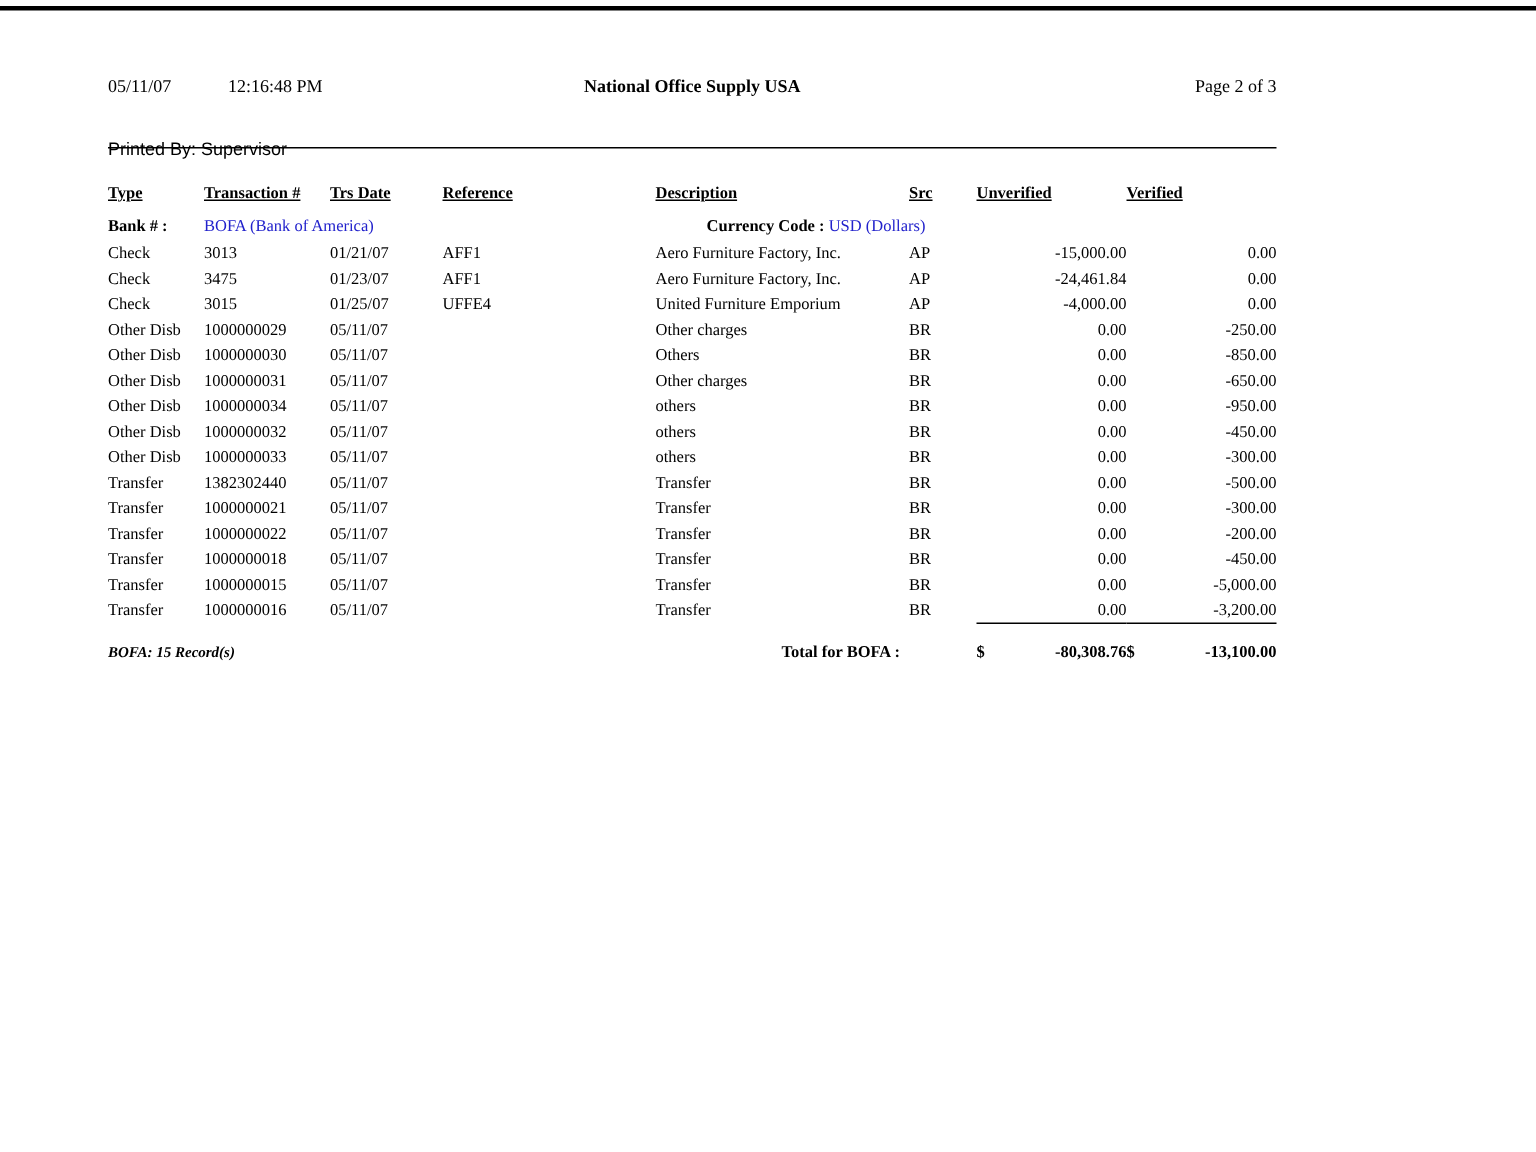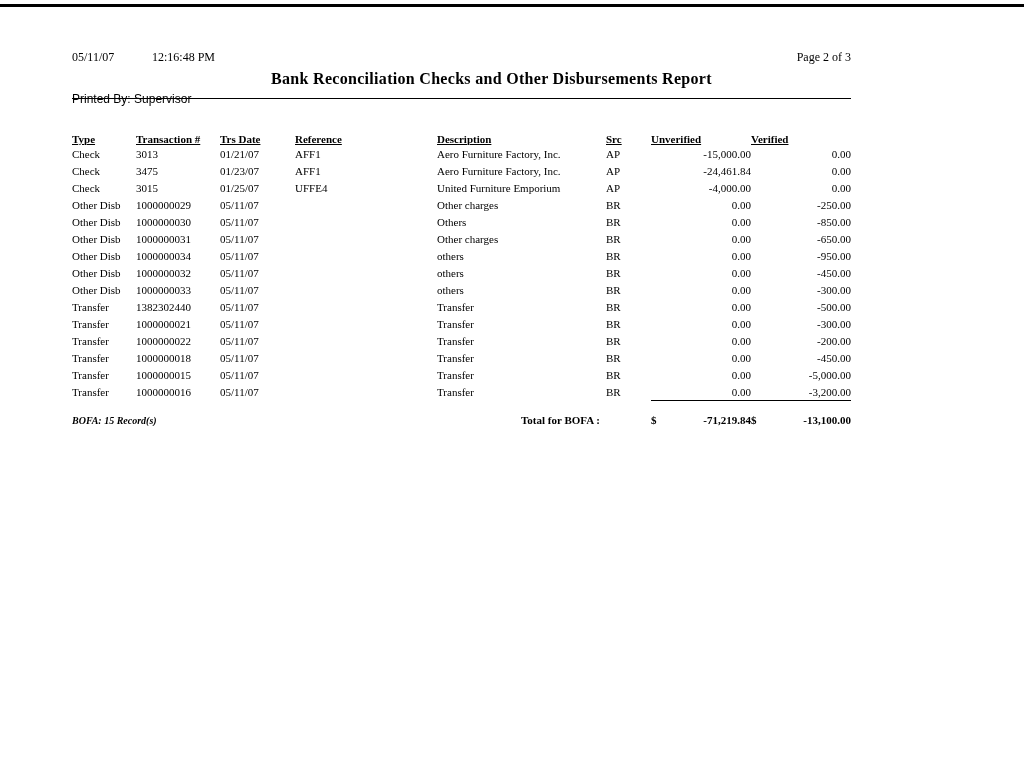--- a/index.html
+++ b/index.html
@@ -17,21 +17,21 @@
   .hdr-time { position:absolute; left:80px; top:2px; }
   .hdr-company { position:absolute; left:0; width:100%; text-align:center; top:2px; font-weight:bold; }
   .hdr-page { position:absolute; right:0; top:2px; }
 
   .hdr-row2 { position:relative; height:28px; }
   .printed-by { position:absolute; left:0; top:24px; font-family:"Liberation Sans", sans-serif; font-size:12px; }
   .report-title { position:absolute; left:60px; right:0; top:2px; text-align:center; font-size:16px; font-weight:bold; letter-spacing:.3px; }
 
   .hdr-rule { border:none; border-top:1px solid #000; margin:2px 0 0 0; }
 
-  table.report-table { border-collapse:collapse; width:779px; margin-top:26px; table-layout:fixed; }
+  table.report-table { border-collapse:collapse; width:779px; margin-top:16px; table-layout:fixed; }
   col.w-type {width:64px;} col.w-txn {width:84px;} col.w-date {width:75px;} col.w-ref {width:142px;}
   col.w-desc {width:169px;} col.w-src {width:45px;} col.w-unv {width:100px;} col.w-ver {width:100px;}
 
   th { font-size:11px; font-weight:bold; text-align:left; text-decoration:underline;
        padding:0; height:20px; vertical-align:bottom; white-space:nowrap; }
   th.h-num { text-align:left; }
 
   td { font-size:11px; padding:0; height:17px; vertical-align:middle; white-space:nowrap; overflow:hidden; }
   .c-num { text-align:right; }
   .blue { color:var(--accent, #2222cc); }
@@ -49,26 +49,26 @@
 </head>
 <body>
 
 <div class="top-rule"></div>
 
 <div class="report">
 
   <div class="hdr-row1">
     <span class="hdr-date">05/11/07</span>
     <span class="hdr-time">12:16:48 PM</span>
+    <span class="hdr-company">National Office Supply USA</span>
     <span class="hdr-page">Page 2 of  3</span>
   </div>
 
   <div class="hdr-row2">
     <span class="printed-by">Printed By: Supervisor</span>
-    <span class="report-title">Bank Reconciliation Checks and Other Disbursements Report</span>
   </div>
 
   <hr class="hdr-rule">
 
   <table class="report-table">
     <colgroup>
       <col class="w-type">
         <col class="w-txn">
         <col class="w-date">
         <col class="w-ref">
@@ -83,20 +83,30 @@
         <th>Transaction #</th>
         <th>Trs Date</th>
         <th>Reference</th>
         <th>Description</th>
         <th>Src</th>
         <th class="h-num">Unverified</th>
         <th class="h-num">Verified</th>
       </tr>
     </thead>
     <tbody>
+      <tr class="bank-row">
+        <td class="bold">Bank # :</td>
+        <td colspan="3" class="blue">BOFA (Bank of America)</td>
+        <td colspan="2" class="currency-cell">
+          <span class="bold">Currency Code :</span>
+          <span class="blue">USD (Dollars)</span>
+        </td>
+        <td></td>
+        <td></td>
+      </tr>
 
     <tr>
           <td>Check</td>
           <td>3013</td>
           <td>01/21/07</td>
           <td>AFF1</td>
           <td>Aero Furniture Factory, Inc.</td>
           <td>AP</td>
           <td class="c-num">-15,000.00</td>
           <td class="c-num">0.00</td>
@@ -243,21 +253,21 @@
         </tr>
       </tbody>
     <tfoot>
       <tr class="total-row">
         <td colspan="4" class="record-count">BOFA: 15 Record(s)</td>
         <td class="total-label">Total for BOFA :</td>
         <td></td>
         <td class="total-line">
           <span class="money">
             <span>$</span>
-            <span>-71,219.84</span>
+            <span>-80,308.76</span>
           </span>
         </td>
         <td class="total-line">
           <span class="money">
             <span>$</span>
             <span>-13,100.00</span>
           </span>
         </td>
       </tr>
     </tfoot>

